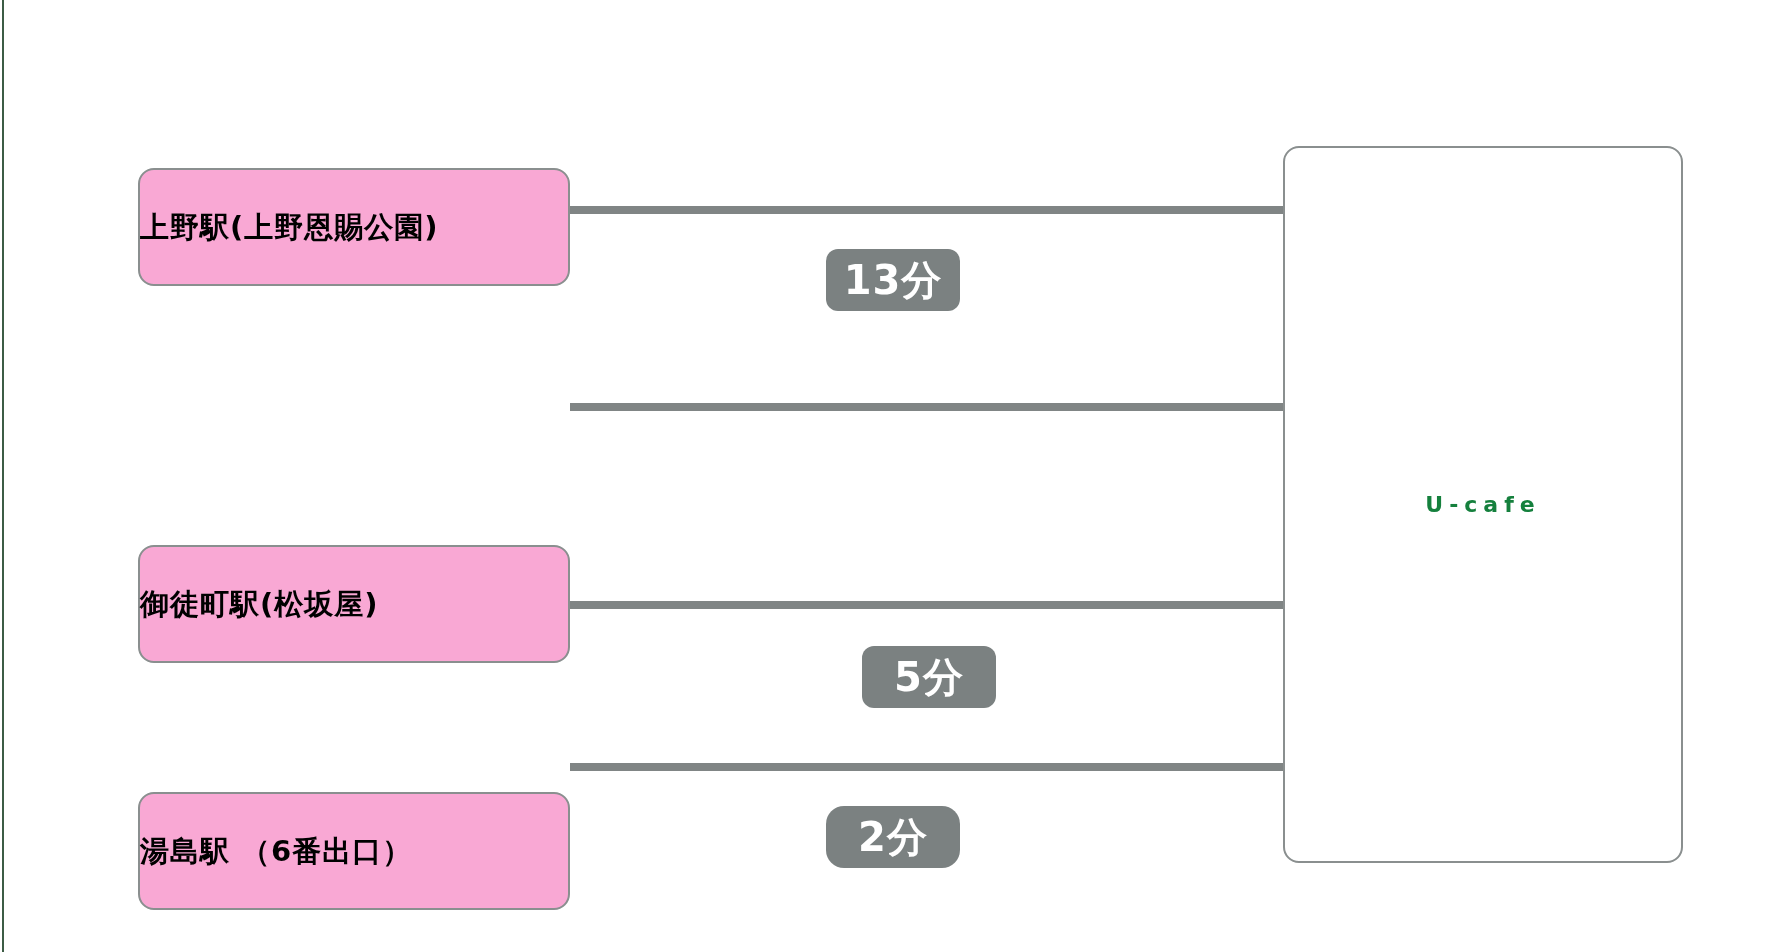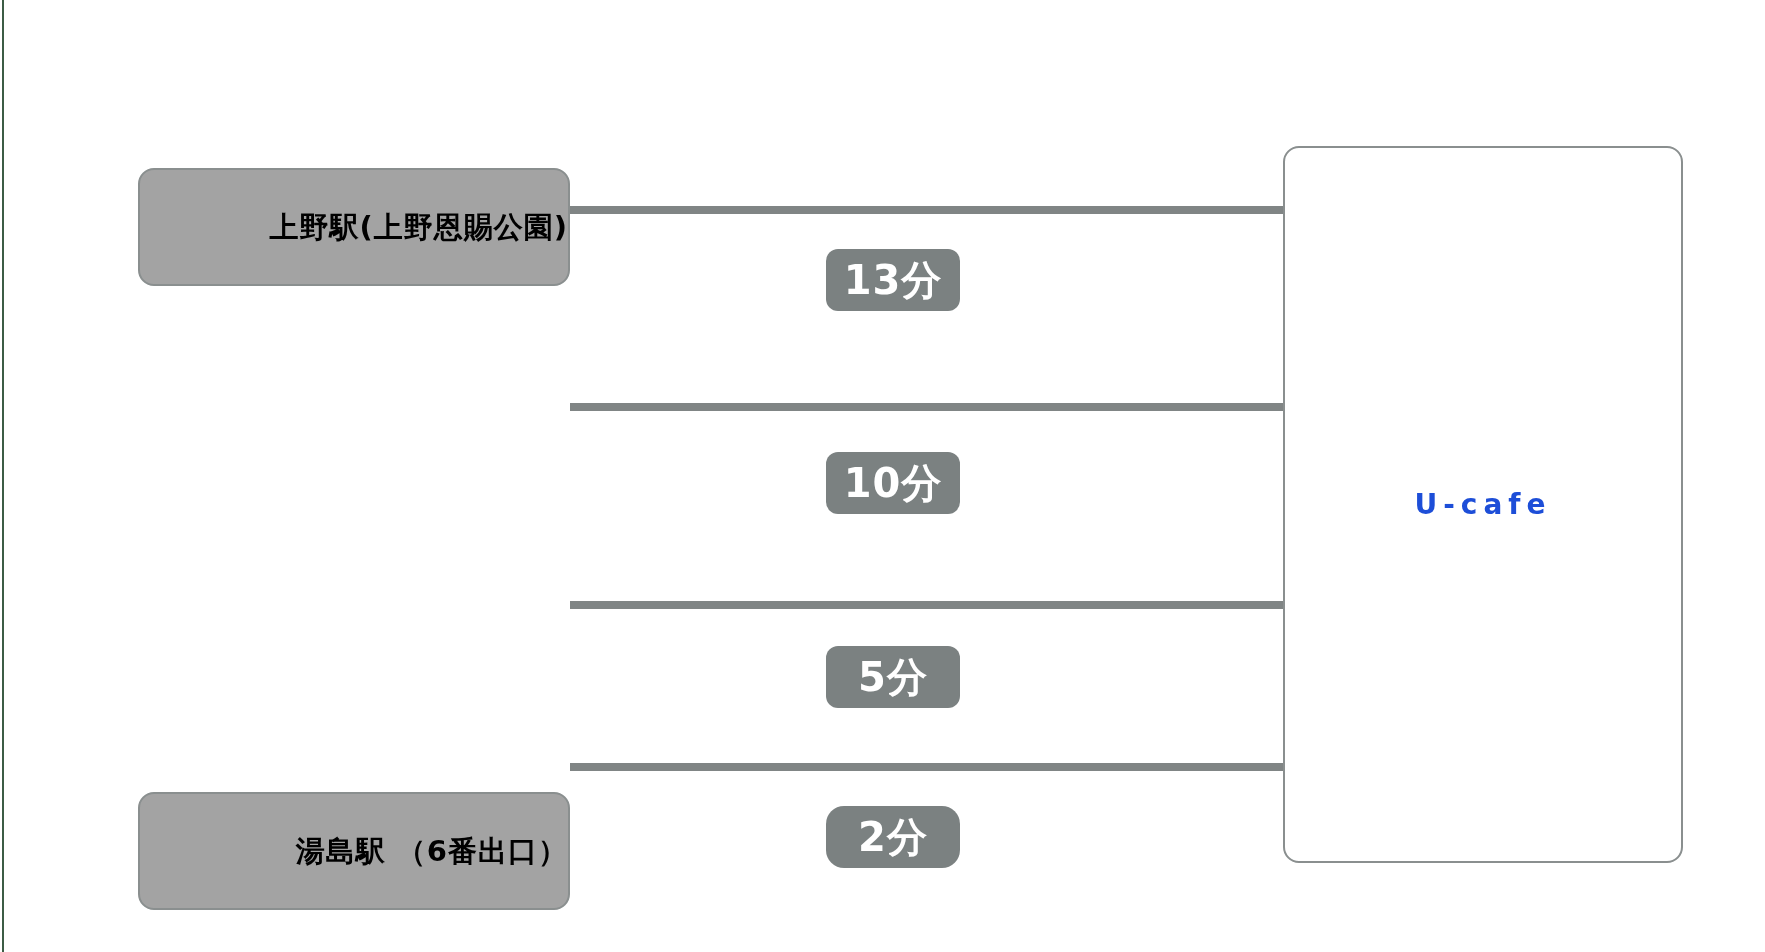--- a/index.html
+++ b/index.html
@@ -33,24 +33,24 @@
 
   
   .station-box {
     position: absolute;
     left: 138px;
     width: 432px;
     height: 118px;
     box-sizing: border-box;
     border: 2px solid #8a8f8f;
     border-radius: 16px;
-    background: #a3a3a3;
+    background: #f9a8d4;
     display: flex;
     align-items: center;
-    justify-content: flex-end;
+    justify-content: flex-start;
   }
   .station-label {
     font-size: 29px;
     font-weight: 700;
     color: #000000;
     letter-spacing: 1px;
     white-space: nowrap;
     line-height: 1;
   }
 
@@ -86,66 +86,66 @@
   }
   .duration-text {
     font-size: 40px;
     font-weight: 700;
     color: #ffffff;
     letter-spacing: 1px;
     line-height: 1;
   }
   .duration-badge.d0 { top: 249px; }
   .duration-badge.d1 { top: 452px; }
-  .duration-badge.d2 { top: 646px; }
+  .duration-badge.d2 { top: 646px; margin-left: 36px; }
   .duration-badge.d3 { top: 806px; border-radius: 18px; }
 
   
   .destination-panel {
     position: absolute;
     left: 1283px;
     top: 146px;
     width: 400px;
     height: 717px;
     box-sizing: border-box;
     border: 2px solid #8a8f8f;
     border-radius: 16px;
     background: #ffffff;
     display: flex;
     align-items: center;
     justify-content: center;
   }
   .destination-label {
-    font-size: 28px;
+    font-size: 22px;
     font-weight: 700;
-    color: #1d4ed8;
+    color: #15803d;
     letter-spacing: 6px;
     line-height: 1;
   }
 </style>
 </head>
 <body>
 
 <div id="access-diagram">
 
   <div class="left-accent-rule"></div>
 
   <div class="station-box s0">
     <span class="station-label">上野駅(上野恩賜公園)</span>
   </div>
   <div class="connector c0"></div>
   <div class="duration-badge d0">
     <span class="duration-text">13分</span>
   </div>
 
   <div class="connector c1"></div>
-  <div class="duration-badge d1">
-    <span class="duration-text">10分</span>
+
+  <div class="station-box s2">
+    <span class="station-label">御徒町駅(松坂屋)</span>
   </div>
-
   <div class="connector c2"></div>
   <div class="duration-badge d2">
     <span class="duration-text">5分</span>
   </div>
 
   <div class="station-box s3">
     <span class="station-label">湯島駅 （6番出口）</span>
   </div>
   <div class="connector c3"></div>
   <div class="duration-badge d3">

